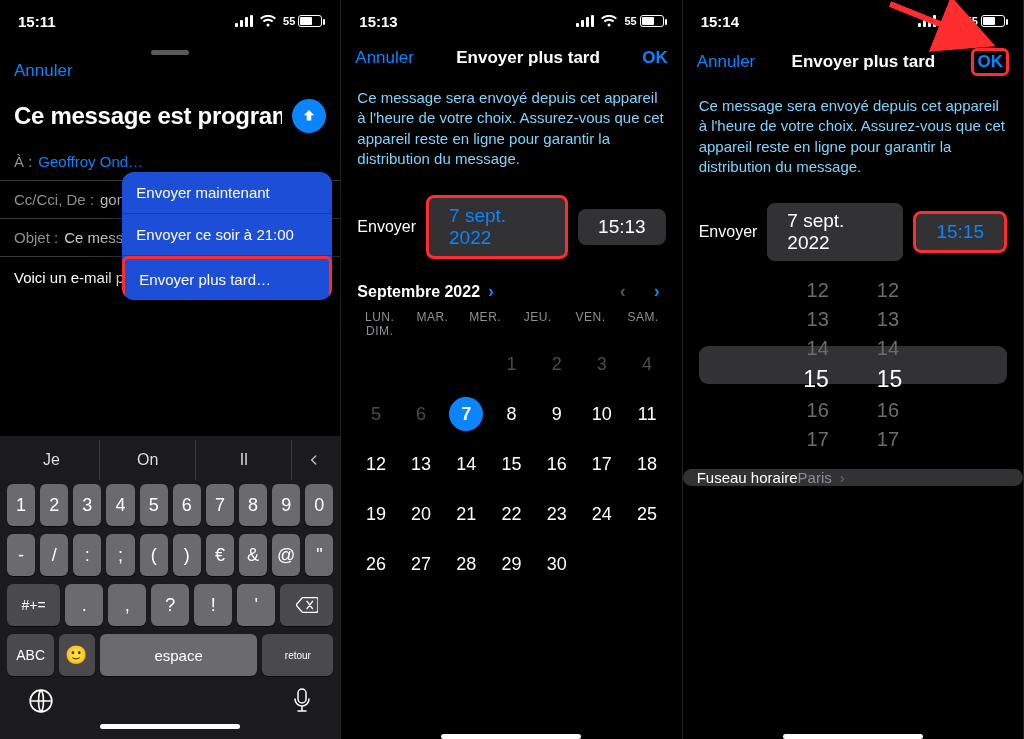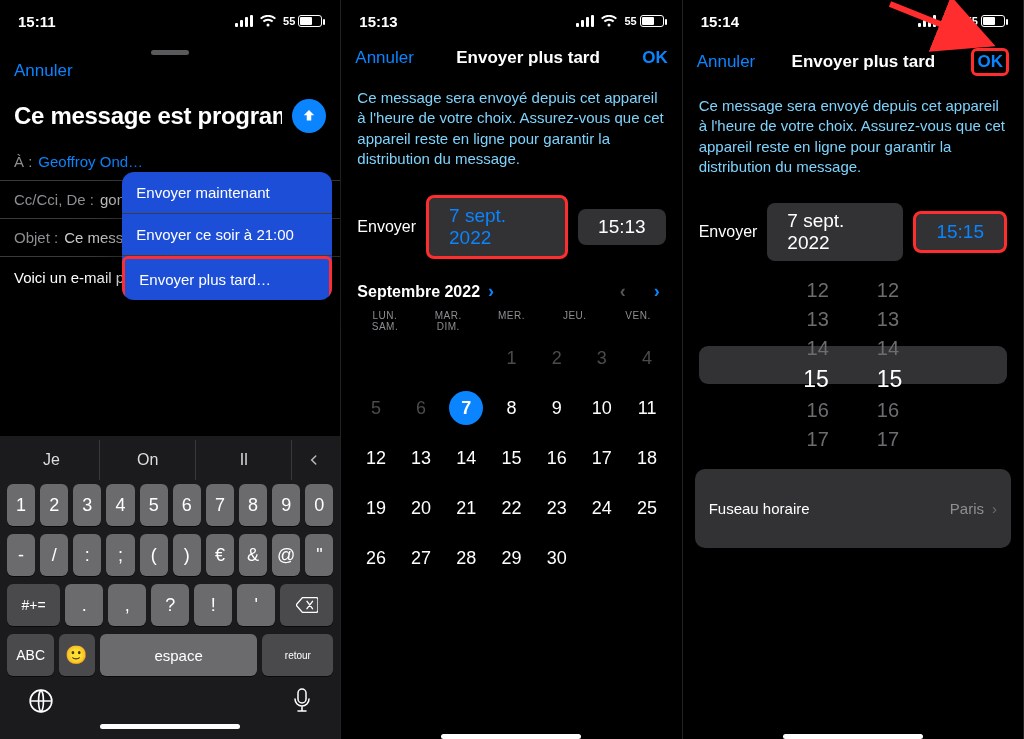--- a/index.html
+++ b/index.html
@@ -57,33 +57,33 @@
   .bottom-bar{display:flex;justify-content:space-between;align-items:center;padding:8px 24px 4px;}
   .home-ind{width:140px;height:5px;background:#fff;border-radius:3px;margin:6px auto 0;}
   
   .info-text{padding:10px 16px 18px;font-size:15px;line-height:1.35;color:#7dd3fc;}
   .row-line{display:flex;align-items:center;gap:10px;padding:8px 16px;}
   .pill{background:var(--row);border-radius:8px;padding:7px 20px;font-size:19px;color:#fff;}
   .pill.accent{color:var(--accent);}
   .month-head{display:flex;align-items:center;gap:8px;padding:14px 16px 8px;font-size:16px;font-weight:600;}
   .chev{color:var(--accent);font-size:18px;}
   .month-nav{margin-left:auto;display:flex;gap:28px;padding-right:6px;}
-  .dow{display:grid;grid-template-columns:repeat(5,1fr);padding:0 12px;color:var(--muted);font-size:10px;text-align:center;letter-spacing:.5px;}
+  .dow{display:grid;grid-template-columns:repeat(6,1fr);padding:0 12px;color:var(--muted);font-size:12px;text-align:center;letter-spacing:.5px;}
   .cal{display:grid;grid-template-columns:repeat(7,1fr);padding:4px 12px 10px;row-gap:6px;}
   .day{height:44px;display:flex;align-items:center;justify-content:center;font-size:18px;}
   .day.muted{color:#4b4b4d;}
   .day.sel span{width:34px;height:34px;border-radius:50%;background:var(--accent);display:flex;align-items:center;justify-content:center;font-weight:600;}
   
   .picker{margin:6px 16px 14px;position:relative;height:180px;overflow:hidden;color:#6d6d70;}
   .picker-col{position:absolute;top:0;bottom:0;width:50%;display:flex;flex-direction:column;align-items:center;justify-content:center;gap:6px;font-size:20px;}
   .picker-col.left{left:0;align-items:flex-end;padding-right:24px;}
   .picker-col.right{right:0;align-items:flex-start;padding-left:24px;}
   .picker-sel{position:absolute;left:0;right:0;top:50%;transform:translateY(-50%);height:38px;background:var(--row);border-radius:9px;}
   .picker .cur{color:#fff;font-size:23px;font-weight:500;z-index:1;}
-  .list-row{margin:0 12px;background:var(--row);border-radius:10px;padding:31px 14px;display:flex;align-items:center;justify-content:space-between;font-size:15px;}
+  .list-row{margin:0 0;background:var(--row);border-radius:10px;padding:0 14px;display:flex;align-items:center;justify-content:flex-start;font-size:15px;}
   .list-val{color:var(--muted);display:flex;align-items:center;gap:8px;}
   svg{display:block;}
 </style>
 </head>
 <body>
 
 <div class="stage">
 
   <div class="screen">
     <div class="status">

